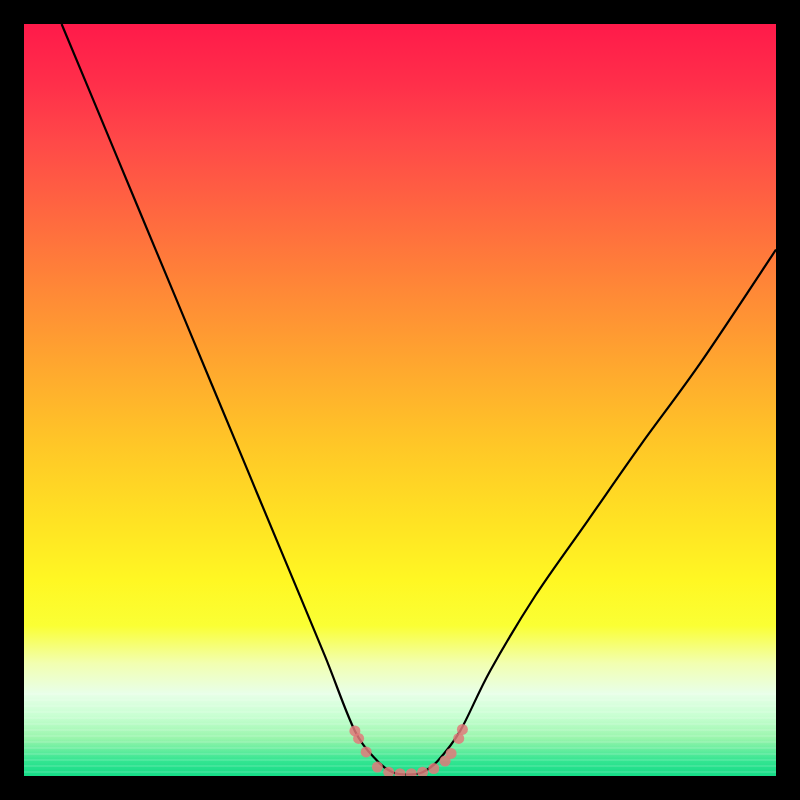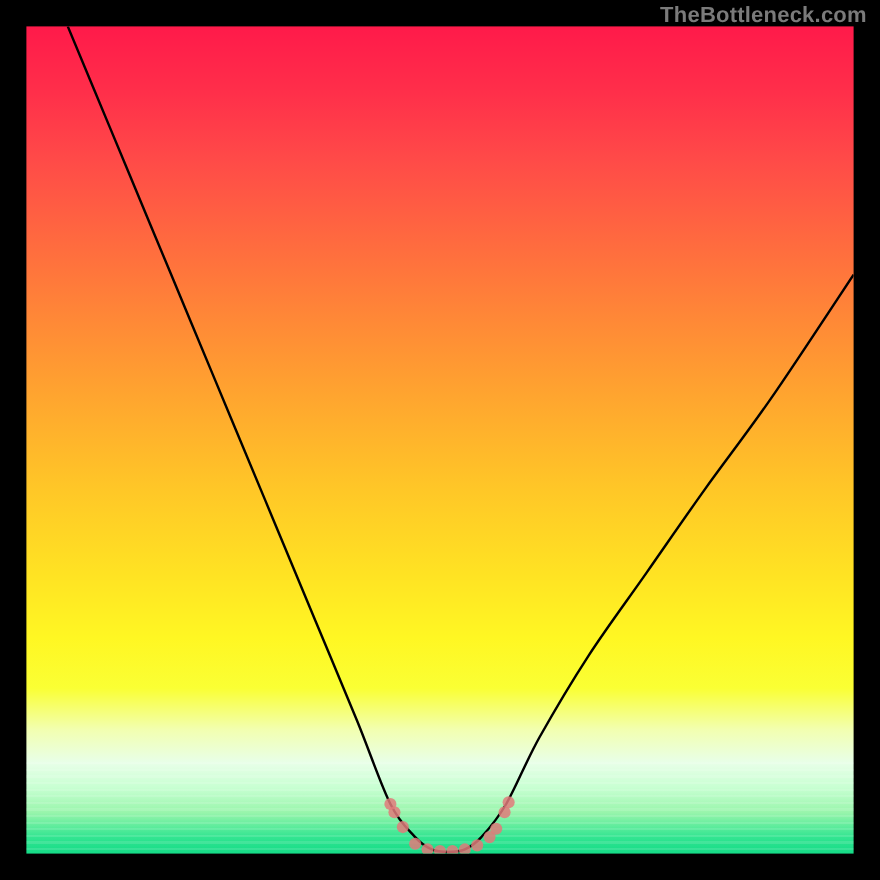--- a/index.html
+++ b/index.html
@@ -98,14 +98,13 @@
         <circle cx="387.3" cy="749.7" r="5.5" fill="#e07a7a" fill-opacity="0.85"></circle>
         <circle cx="398.6" cy="748.2" r="5.5" fill="#e07a7a" fill-opacity="0.85"></circle>
         <circle cx="409.8" cy="744.5" r="5.5" fill="#e07a7a" fill-opacity="0.85"></circle>
         <circle cx="421.1" cy="737.0" r="5.5" fill="#e07a7a" fill-opacity="0.85"></circle>
         <circle cx="427.1" cy="729.4" r="5.5" fill="#e07a7a" fill-opacity="0.85"></circle>
         <circle cx="434.7" cy="714.4" r="5.5" fill="#e07a7a" fill-opacity="0.85"></circle>
         <circle cx="438.4" cy="705.4" r="5.5" fill="#e07a7a" fill-opacity="0.85"></circle>
       </g>
   </svg>
 
-  <div class="watermark">TheBottleneck.com</div>
 </div>
 
 </body></html>

